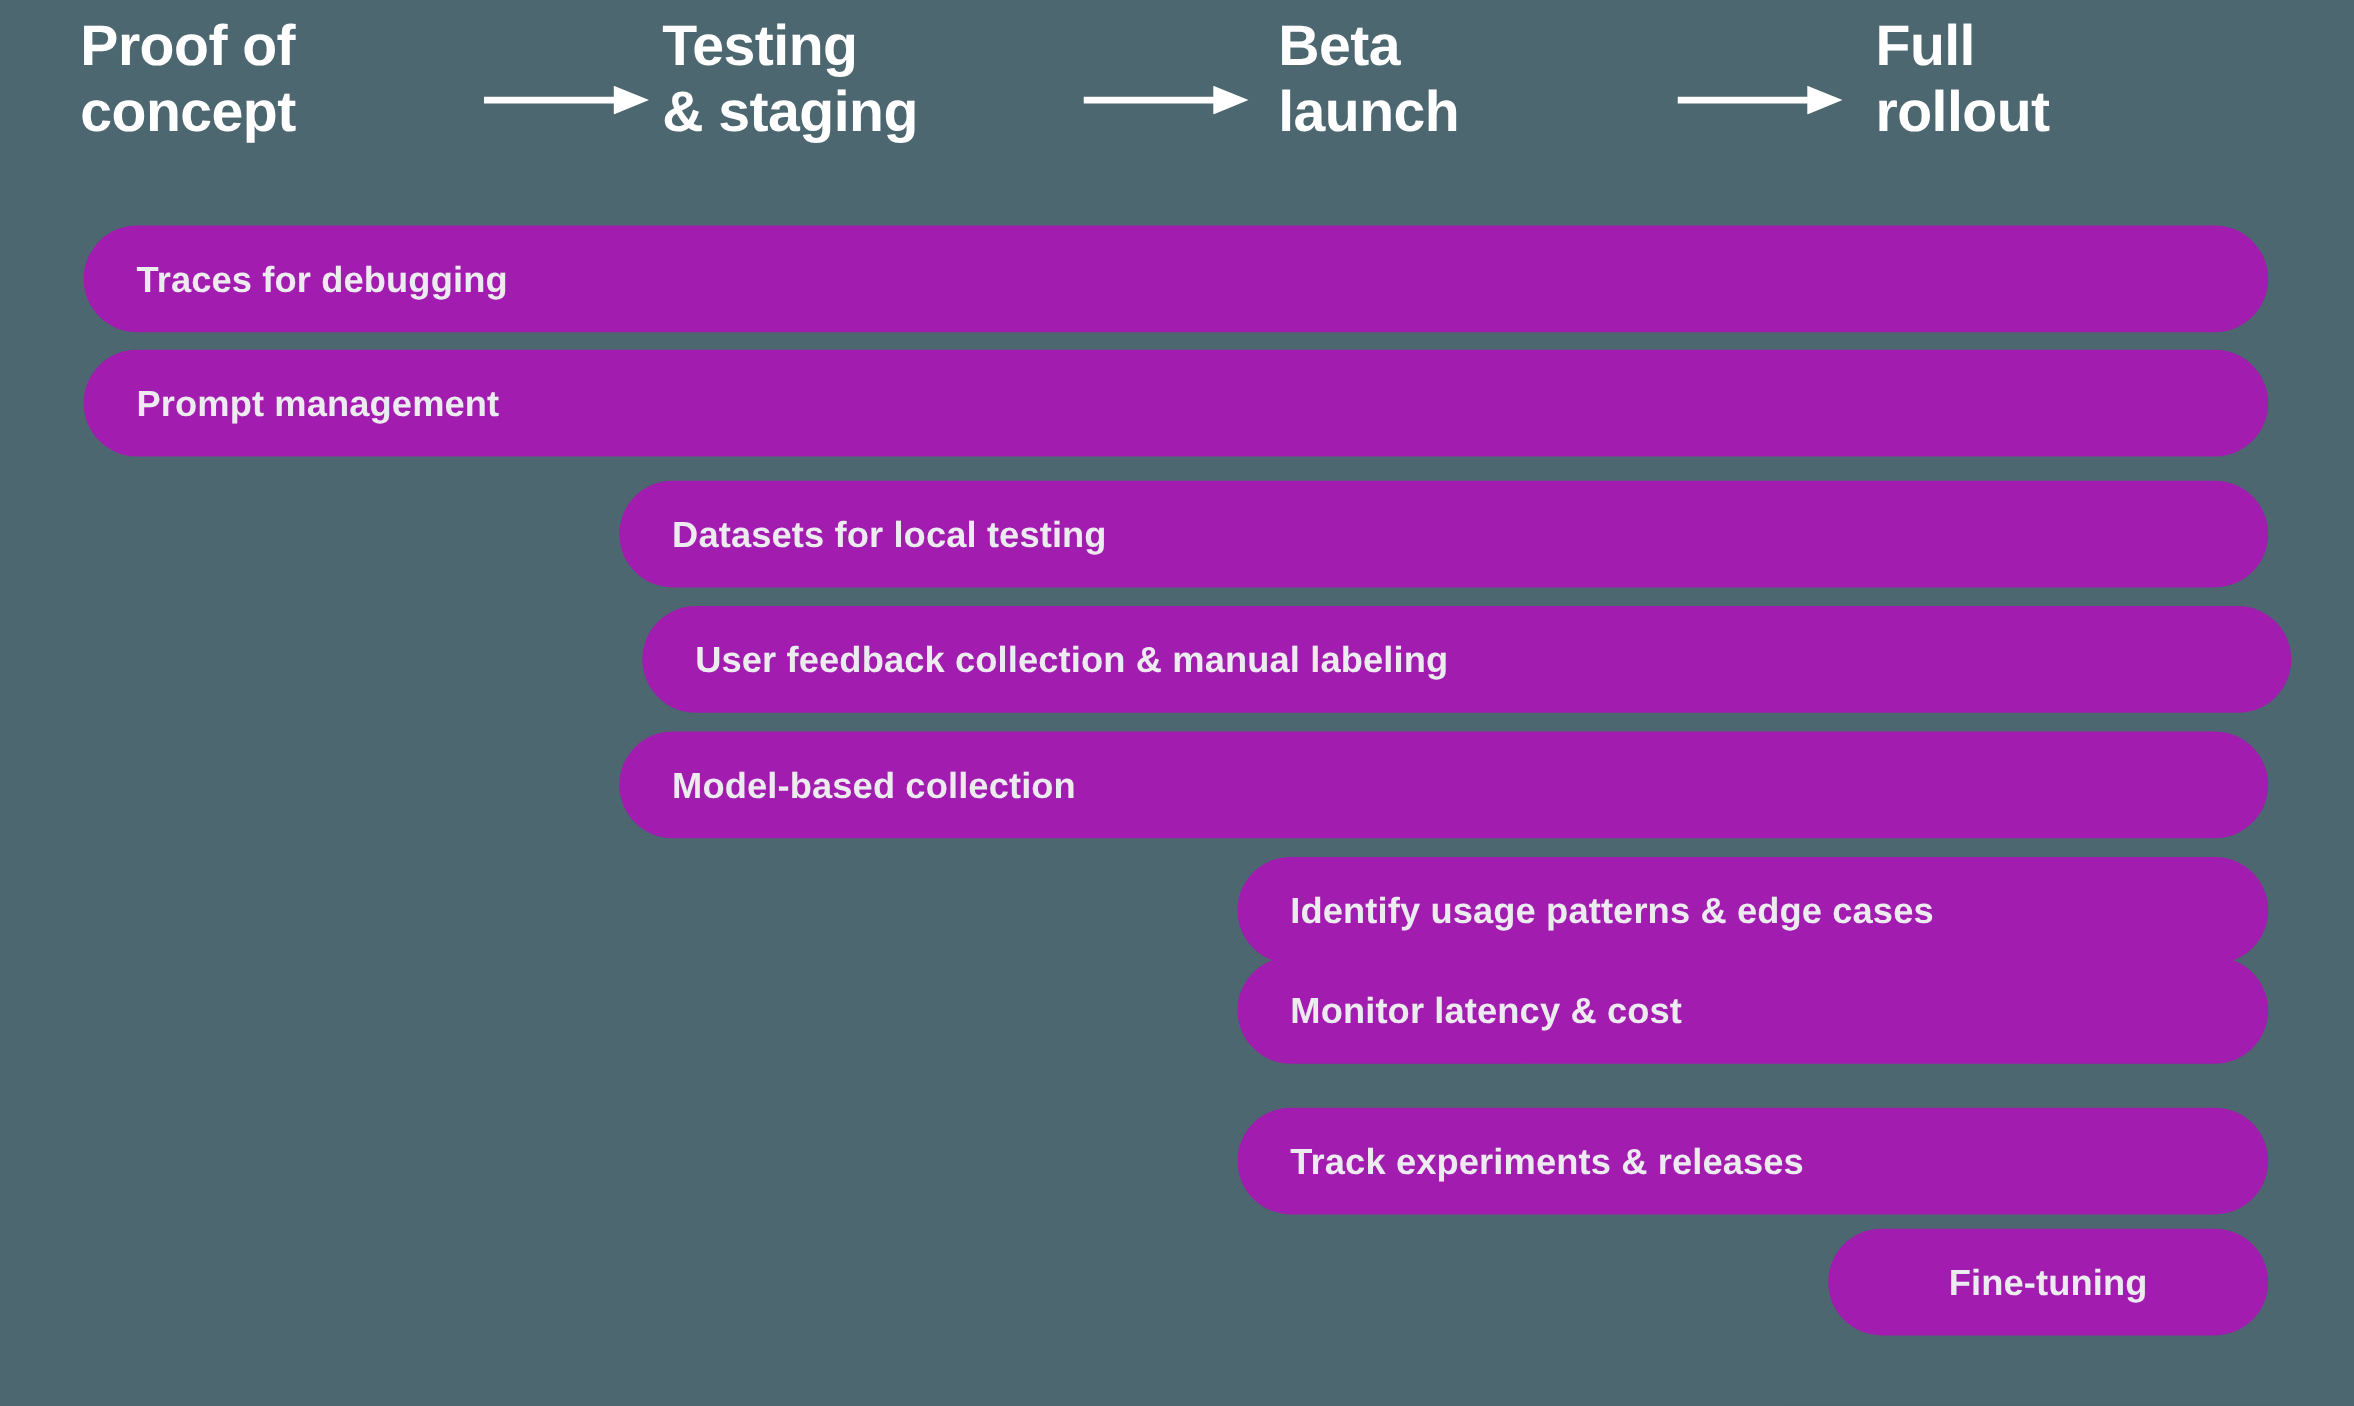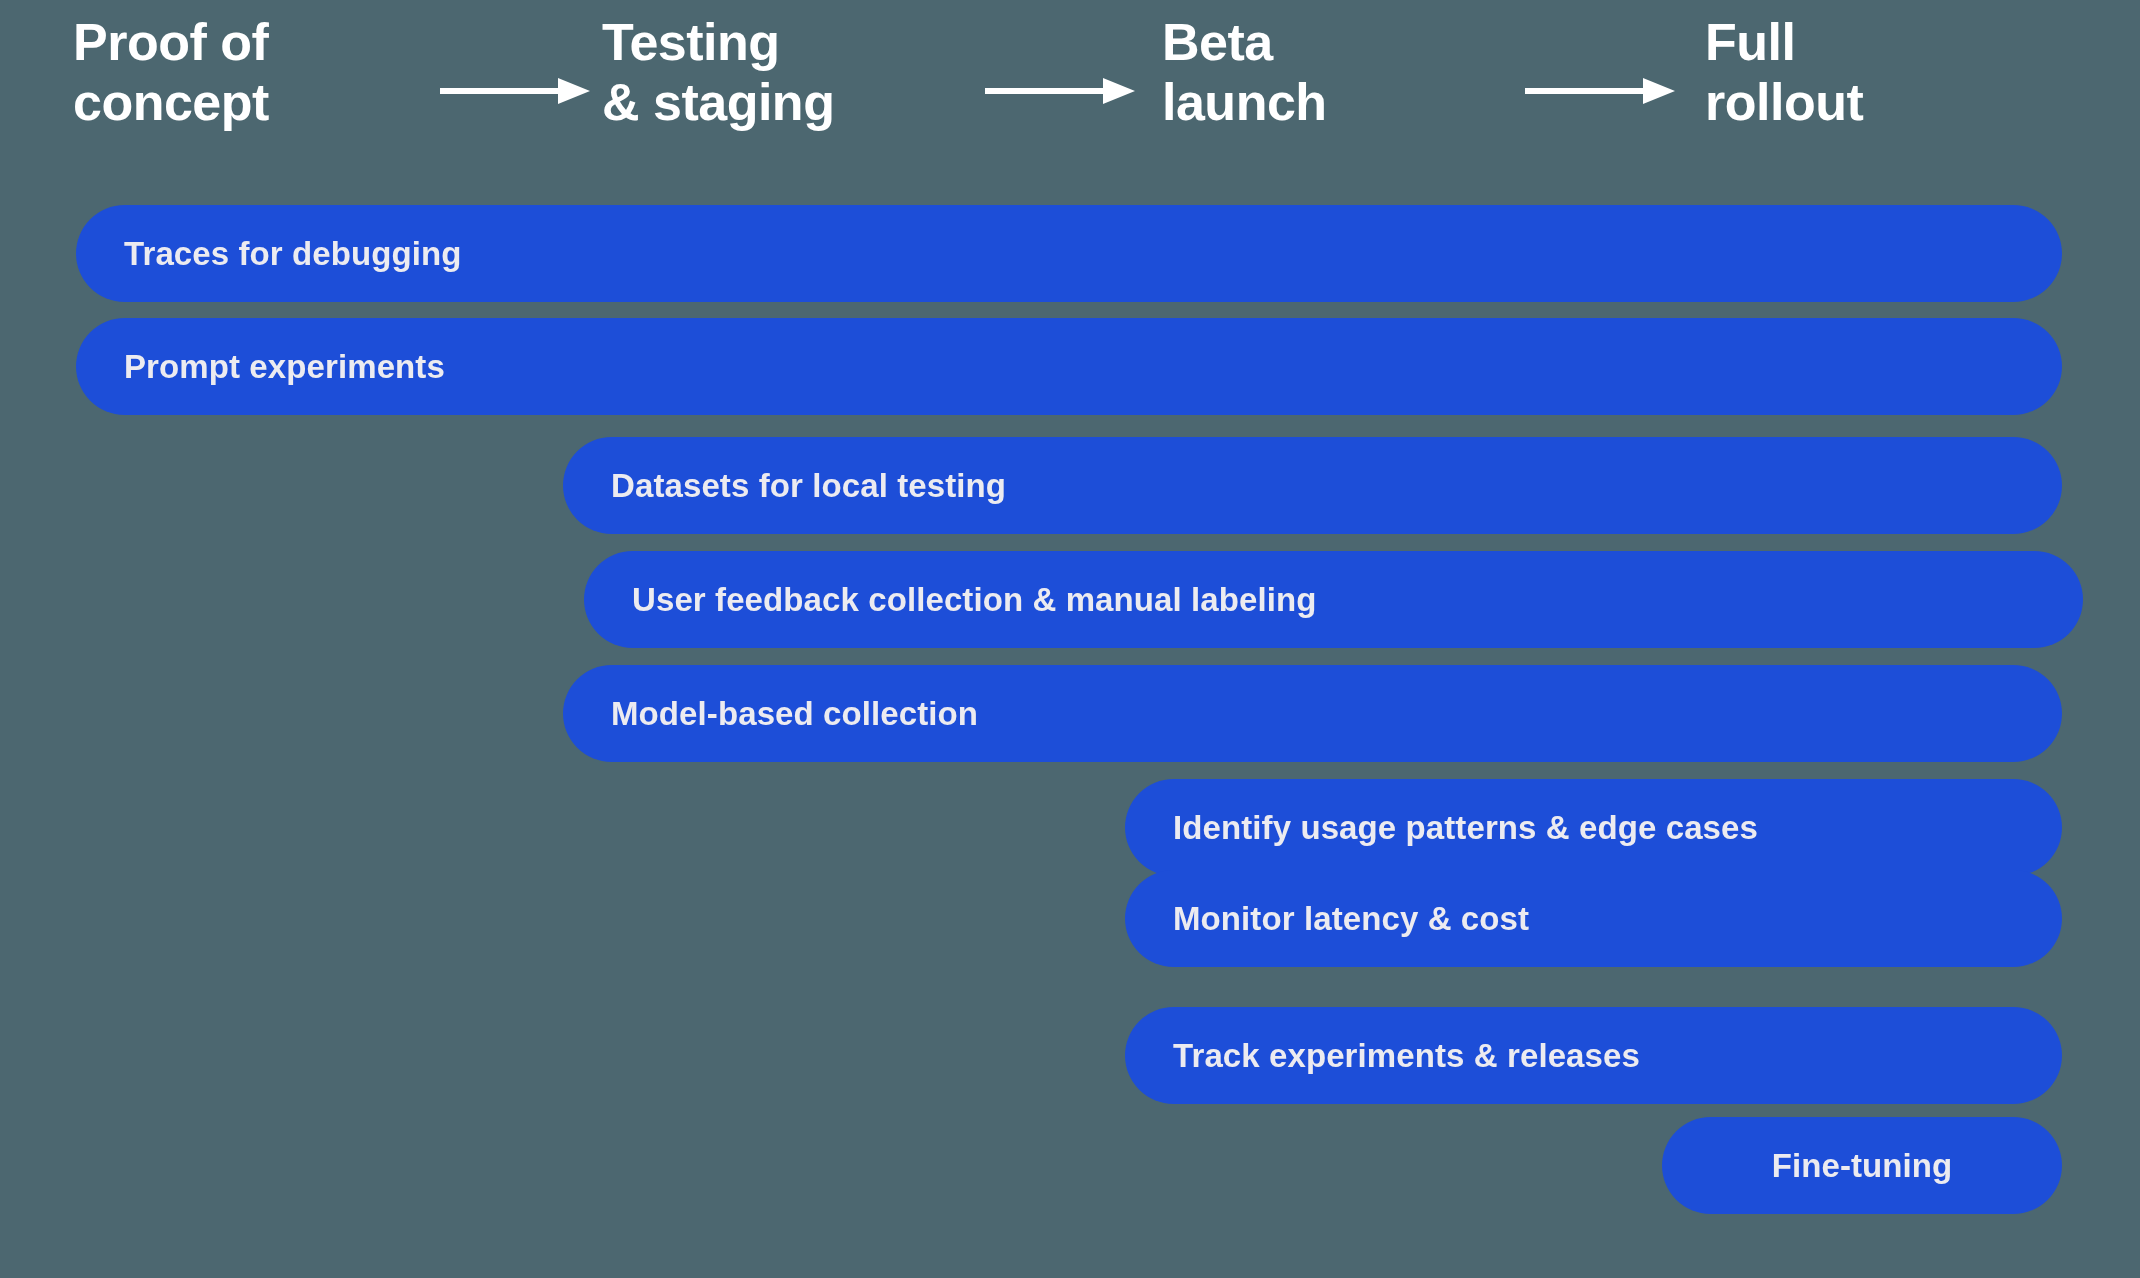--- a/index.html
+++ b/index.html
@@ -43,21 +43,21 @@
     position: absolute;
     top: 78px;
     height: 26px;
   }
   .arrow svg { display: block; }
 
   
   .pill {
     position: absolute;
     height: 97px;
-    background: #1d4ed8;
+    background: #a21caf;
     border-radius: 49px;
     display: flex;
     align-items: center;
     box-sizing: border-box;
   }
   .pill .pill-label {
     color: #ecebf0;
     font-size: 33px;
     font-weight: bold;
     letter-spacing: 0.1px;
@@ -100,21 +100,21 @@
           <path d="M0 10 H118 V0 L150 13 L118 26 V16 H0 Z" fill="#ffffff"></path>
         </svg>
     </div>
   </div>
 
   <div id="rows-container">
       <div class="pill" style="left: 76px; width: 1986px; top: 205px;">
         <span class="pill-label">Traces for debugging</span>
       </div>
       <div class="pill" style="left: 76px; width: 1986px; top: 318px;">
-        <span class="pill-label">Prompt experiments</span>
+        <span class="pill-label">Prompt management</span>
       </div>
       <div class="pill" style="left: 563px; width: 1499px; top: 437px;">
         <span class="pill-label">Datasets for local testing</span>
       </div>
       <div class="pill" style="left: 584px; width: 1499px; top: 551px;">
         <span class="pill-label">User feedback collection &amp; manual labeling</span>
       </div>
       <div class="pill" style="left: 563px; width: 1499px; top: 665px;">
         <span class="pill-label">Model-based collection</span>
       </div>

